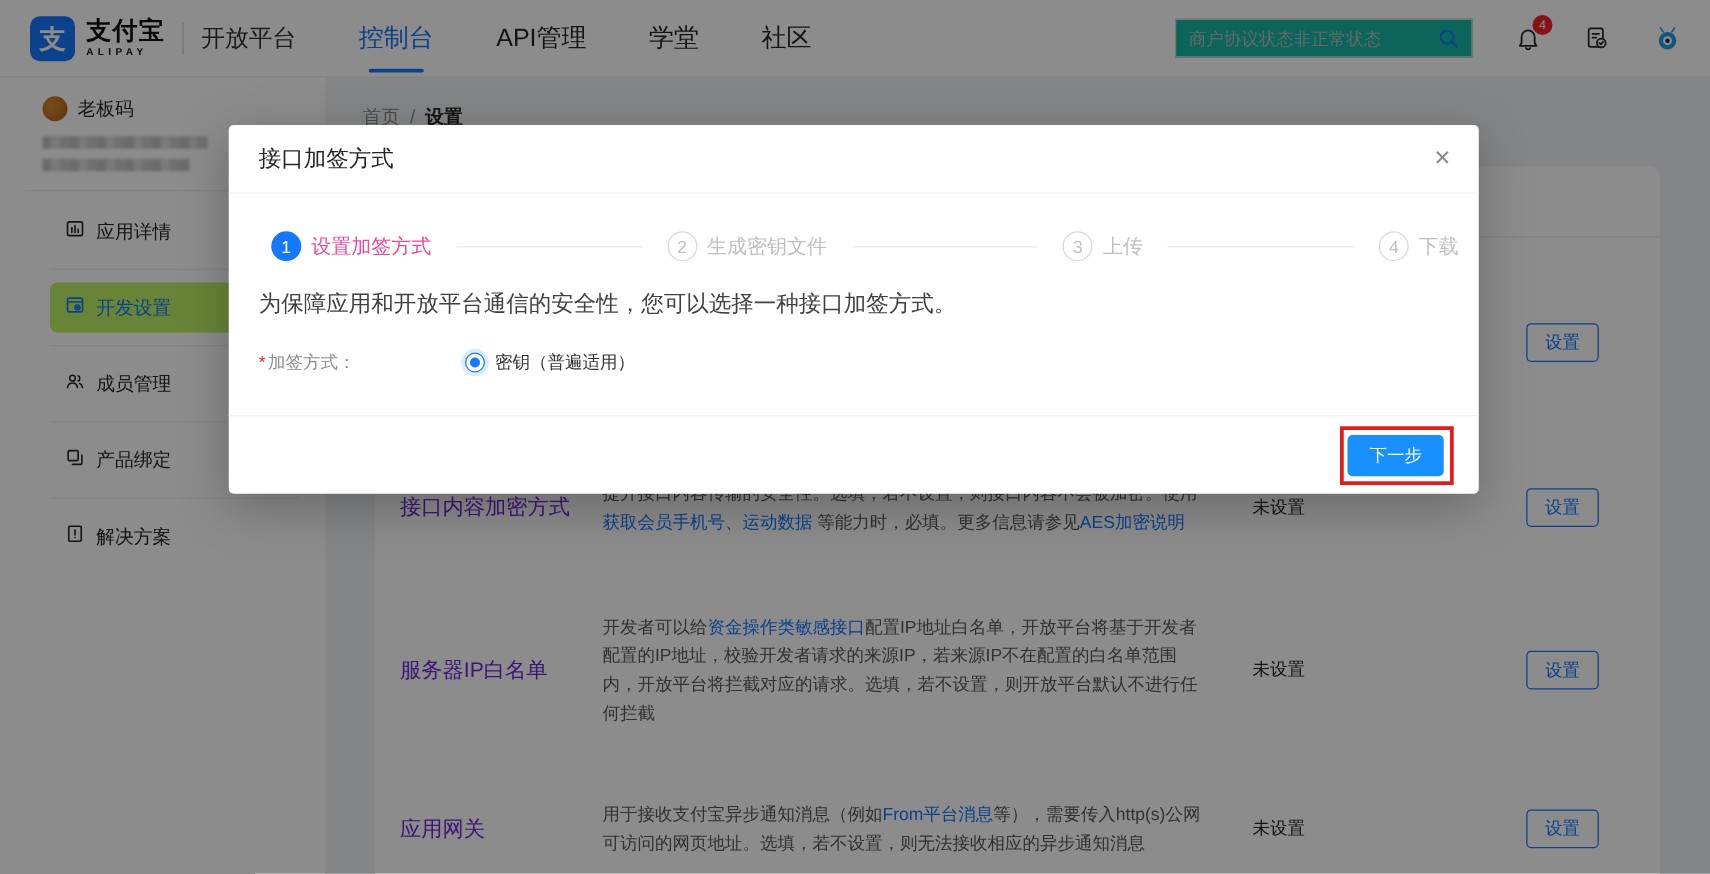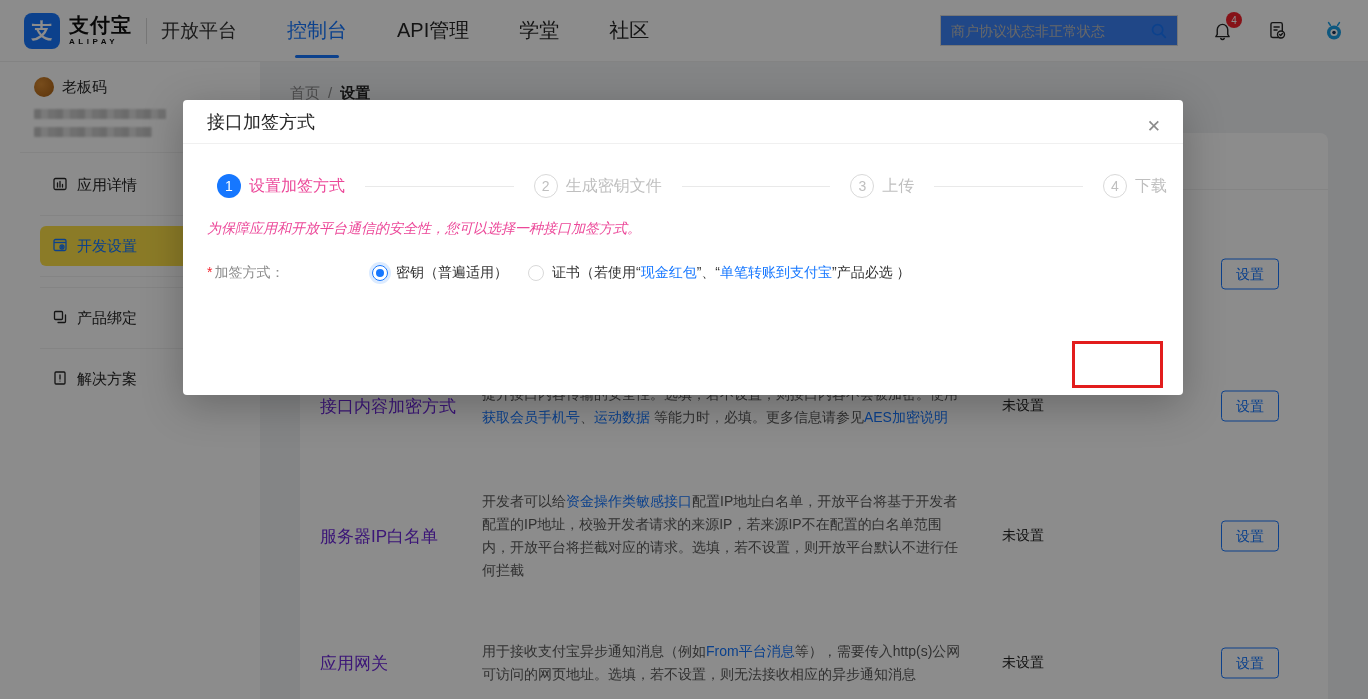--- a/index.html
+++ b/index.html
@@ -12,39 +12,39 @@
   .brand-text { margin-left:9px; line-height:1; }
   .brand-cn { font-size:20px; font-weight:700; color:#101010; letter-spacing:1px; }
   .brand-en { font-size:8px; letter-spacing:3.5px; color:#101010; margin-top:3px; font-weight:600; }
   .v-divider { width:1px; height:26px; background:#d8d8d8; margin:0 14px; }
   .platform-name { font-size:19px; color:#333; }
   .nav-links { display:flex; gap:46px; margin-left:48px; }
   .nav-link { font-size:20px; color:#262626; position:relative; cursor:pointer; padding:4px 2px; }
   .nav-link.active { color:#1677ff; }
   .nav-link.active::after { content:""; position:absolute; left:50%; transform:translateX(-50%); bottom:-10px; width:44px; height:3px; border-radius:2px; background:#1677ff; }
   .nav-right { margin-left:auto; display:flex; align-items:center; margin-right:22px; }
-  .searchbox { width:238px; height:31px; border:1px solid #d9d9d9; border-radius:0; display:flex; align-items:center; padding:0 10px; background:#3b82f6; }
+  .searchbox { width:238px; height:31px; border:1px solid #d9d9d9; border-radius:0; display:flex; align-items:center; padding:0 10px; background:#14b8a6; }
   .searchbox input { flex:1; border:none; outline:none; font-size:14px; color:#333; background:transparent; font-family:inherit; }
   .searchbox input::placeholder { color:#bdbdbd; }
   .icon-btn { margin-left:34px; position:relative; cursor:pointer; display:flex; align-items:center; }
   .badge { position:absolute; top:-8px; right:-9px; min-width:16px; height:16px; border-radius:8px; background:#f5222d; color:#fff; font-size:10px; display:flex; align-items:center; justify-content:center; padding:0 3px; }
 
   
   .sidebar { position:absolute; top:62px; left:0; width:260px; bottom:0; background:#fff; z-index:1; }
   .profile { padding:15px 0 0 34px; }
   .profile-head { display:flex; align-items:center; gap:8px; }
   .avatar { width:20px; height:20px; border-radius:50%; background:radial-gradient(circle at 35% 35%, #d98b33, #a85f14); color:#fff; font-size:6px; display:flex; align-items:center; justify-content:center; }
   .profile-name { font-size:15px; font-weight:500; color:#262626; }
   .blur-line { height:10px; border-radius:1px; background:repeating-linear-gradient(90deg,#c4c4c4 0 7px,#dedede 7px 14px,#cccccc 14px 22px); filter:blur(1.2px); }
   .bl1 { width:132px; margin-top:12px; }
   .bl2 { width:118px; margin-top:8px; }
   .side-divider { height:1px; background:#f0f0f0; margin:15px 20px 0 20px; }
   .menu { margin-top:12px; }
   .menu-item { width:200px; height:40px; margin-left:40px; border-radius:6px; display:flex; align-items:center; padding-left:12px; gap:9px; font-size:15px; color:#262626; cursor:pointer; }
-  .menu-item.active { background:#fde047; color:#1677ff; }
+  .menu-item.active { background:#bef264; color:#1677ff; }
   .menu-sep { height:1px; background:#f0f0f0; margin:10px 20px 10px 40px; }
   .menu-item svg { flex:0 0 auto; }
 
   
   .main { position:absolute; left:260px; top:62px; right:0; bottom:0; }
   .breadcrumb { position:absolute; top:22px; left:30px; font-size:15px; }
   .crumb-link { color:#8c8c8c; cursor:pointer; }
   .crumb-sep { color:#8c8c8c; margin:0 8px; }
   .crumb-current { color:#262626; font-weight:600; }
   .card { position:absolute; left:40px; top:71px; width:1028px; height:620px; background:#fff; border-radius:8px; }
@@ -52,37 +52,37 @@
   .srow { position:absolute; left:0; right:0; }
   .srow-label { position:absolute; left:20px; width:155px; top:50%; transform:translateY(-50%); font-size:17px; color:#6d28d9; }
   .srow-desc { position:absolute; left:182px; width:484px; top:50%; transform:translateY(-50%); font-size:14px; line-height:23px; color:#595959; }
   .srow-status { position:absolute; left:702px; top:50%; transform:translateY(-50%); font-size:14px; color:#262626; }
   .srow-btn { position:absolute; left:921px; width:58px; height:31px; top:50%; transform:translateY(-50%); border:1px solid #1677ff; color:#1677ff; background:#fff; border-radius:4px; font-size:14px; font-family:inherit; cursor:pointer; }
   .link { color:#1677ff; cursor:pointer; }
 
   
   .mask { position:absolute; inset:0; background:rgba(0,0,0,0.45); z-index:10; }
   .modal { position:absolute; left:183px; top:100px; width:1000px; height:295px; background:#fff; border-radius:4px; box-shadow:0 10px 40px rgba(0,0,0,0.25); z-index:20; }
-  .modal-header { height:44px; display:flex; align-items:center; padding:0 24px; border-bottom:1px solid #f0f0f0; }
+  .modal-header { height:55px; display:flex; align-items:center; padding:0 24px; border-bottom:1px solid #f0f0f0; }
   .modal-title { font-size:18px; font-weight:500; color:#262626; }
   .modal-close { position:absolute; right:22px; top:18px; font-size:17px; color:#8c8c8c; cursor:pointer; line-height:1; }
   .steps { display:flex; align-items:center; padding:30px 16px 0 34px; }
   .step { display:flex; align-items:center; gap:8px; flex:0 0 auto; }
   .step-circle { width:24px; height:24px; border-radius:50%; display:flex; align-items:center; justify-content:center; font-size:14px; }
   .step.active .step-circle { background:#1677ff; color:#fff; }
   .step:not(.active) .step-circle { border:1px solid #d9d9d9; color:#bfbfbf; }
   .step-label { font-size:16px; }
   .step.active .step-label { color:#ec4899; }
   .step:not(.active) .step-label { color:#bfbfbf; }
   .step-line { flex:1 1 auto; height:1px; background:#e9e9e9; margin:0 20px; }
-  .modal-intro { margin:22px 24px 0 24px; font-size:14px; color:#ec4899;font-style:italic; }
+  .modal-intro { margin:22px 24px 0 24px; font-size:18px; color:#404040; }
   .field-row { margin:26px 24px 0 24px; display:flex; align-items:center; }
   .field-label { width:165px; font-size:14px; color:#8c8c8c; flex:0 0 auto; }
   .req { color:#f5222d; margin-right:2px; }
-  .radios { display:flex; align-items:center; gap:20px; font-size:14px; color:#333; }
+  .radios { display:flex; align-items:center; gap:4px; font-size:14px; color:#333; }
   .radio { display:flex; align-items:center; gap:8px; cursor:pointer; }
   .radio-dot { width:16px; height:16px; border-radius:50%; flex:0 0 auto; position:relative; }
   .radio.checked .radio-dot { border:1.5px solid #1677ff; box-shadow:0 0 0 3px rgba(22,119,255,0.15); }
   .radio.checked .radio-dot::after { content:""; position:absolute; left:50%; top:50%; transform:translate(-50%,-50%); width:8px; height:8px; border-radius:50%; background:#1677ff; }
   .radio:not(.checked) .radio-dot { border:1.5px solid #d9d9d9; background:#fff; }
   .modal-footer { position:absolute; left:0; right:0; bottom:0; height:63px; border-top:1px solid #f0f0f0; }
   .next-btn { position:absolute; right:28px; top:15px; width:77px; height:33px; background:#1990ff; color:#fff; border:none; border-radius:4px; font-size:14px; font-family:inherit; cursor:pointer; }
   .red-box { position:absolute; left:1072px; top:341px; width:91px; height:47px; border:3px solid #e21d1d; z-index:30; }
 </style>
 </head>
@@ -167,20 +167,30 @@
         <svg width="16" height="16" viewBox="0 0 16 16" fill="none" stroke="currentColor" stroke-width="1.3">
             <rect x="2" y="2.5" width="12" height="11" rx="1.5"></rect>
             <path d="M2 5.5h12"></path>
             <circle cx="10" cy="10" r="2"></circle>
             <circle cx="10" cy="10" r="0.5" fill="currentColor"></circle>
           </svg>
       </span>
       <span>开发设置</span>
     </div>
     <div class="menu-sep"></div>
+    <div class="menu-item">
+      <span>
+        <svg width="16" height="16" viewBox="0 0 16 16" fill="none" stroke="currentColor" stroke-width="1.3">
+            <circle cx="6" cy="5.5" r="2.3"></circle>
+            <path d="M2 13c.4-2.4 2-3.6 4-3.6s3.6 1.2 4 3.6" stroke-linecap="round"></path>
+            <path d="M10.5 3.6a2.3 2.3 0 010 4.2M11.8 9.8c1.3.5 2 1.6 2.2 3.2" stroke-linecap="round"></path>
+          </svg>
+      </span>
+      <span>成员管理</span>
+    </div>
     <div class="menu-sep"></div>
     <div class="menu-item">
       <span>
         <svg width="16" height="16" viewBox="0 0 16 16" fill="none" stroke="currentColor" stroke-width="1.3">
             <rect x="2.5" y="2.5" width="8" height="8" rx="1"></rect>
             <path d="M6 13.5h6.5a1 1 0 001-1V6" stroke-linecap="round"></path>
           </svg>
       </span>
       <span>产品绑定</span>
     </div>
@@ -266,22 +276,21 @@
 
   <div class="modal-intro">为保障应用和开放平台通信的安全性，您可以选择一种接口加签方式。</div>
 
   <div class="field-row">
     <span class="field-label"><span class="req">*</span><span>加签方式：</span></span>
     <div class="radios">
       <label class="radio checked">
         <span class="radio-dot"></span>
         <span><span>密钥（普遍适用）</span></span>
       </label>
-      <label class="radio">
-        <span class="radio-dot"></span>
-        <span><span>证书（若使用“</span><span class="link">现金红包</span><span>”、“</span><span class="link">单笔转账到支付宝</span><span>”产品必选 ）</span></span>
-      </label>
-    </div>
-  </div>
-
+    </div>
+  </div>
+
+  <div class="modal-footer">
+    <button class="next-btn">下一步</button>
+  </div>
 </div>
 
 <div class="red-box"></div>
 
 </body></html>

